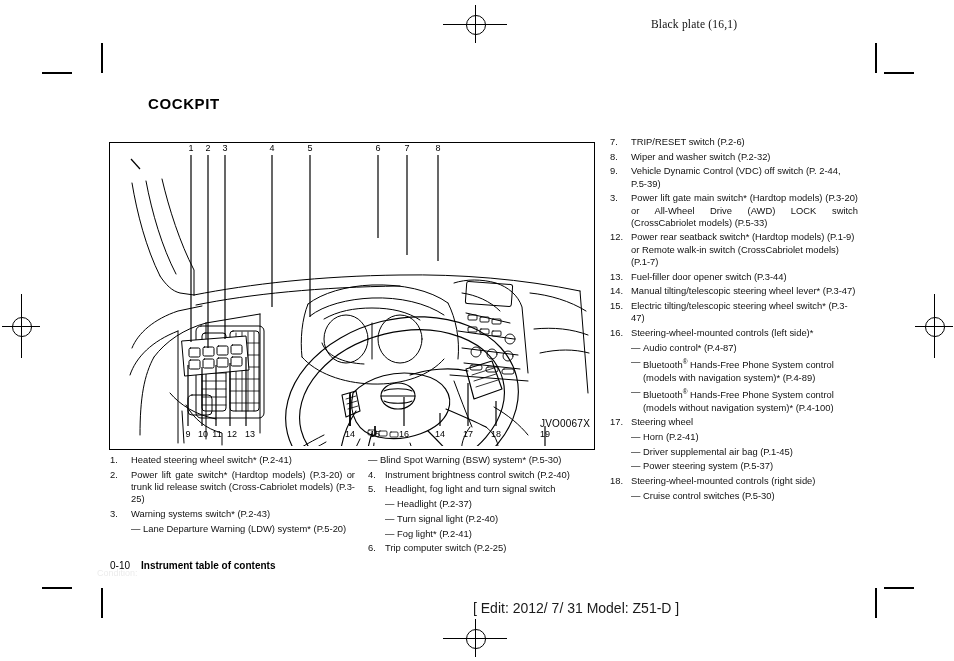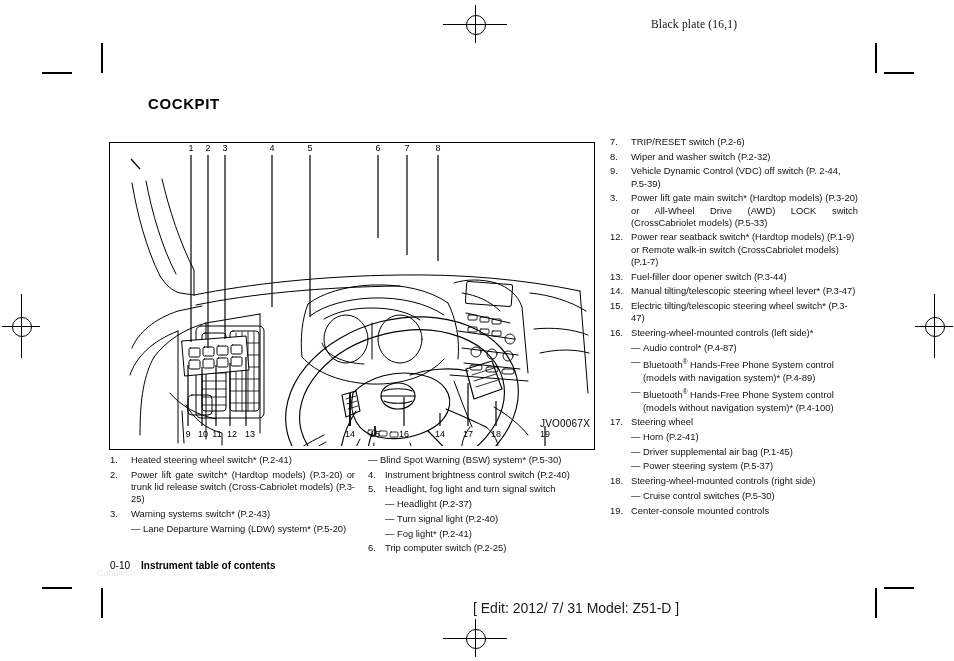--- a/index.html
+++ b/index.html
@@ -484,24 +484,20 @@
     <div class="subtxt">Power steering system (P.5-37)</div>
   </div>
   <div class="row">
     <div class="num">18.</div>
     <div class="txt">Steering-wheel-mounted controls (right side)</div>
   </div>
   <div class="sub">
     <div class="dash">—</div>
     <div class="subtxt">Cruise control switches (P.5-30)</div>
   </div>
-  <div class="row">
-    <div class="num">19.</div>
-    <div class="txt">Center-console mounted controls</div>
-  </div>
 </div>
 
 <div class="footer">
   <span class="pageno">0-10</span><span class="chap">Instrument table of contents</span>
 </div>
 
 <div class="condition">Condition:</div>
 <div class="editline">[ Edit: 2012/ 7/ 31   Model:  Z51-D ]</div>
 
 </body></html>

